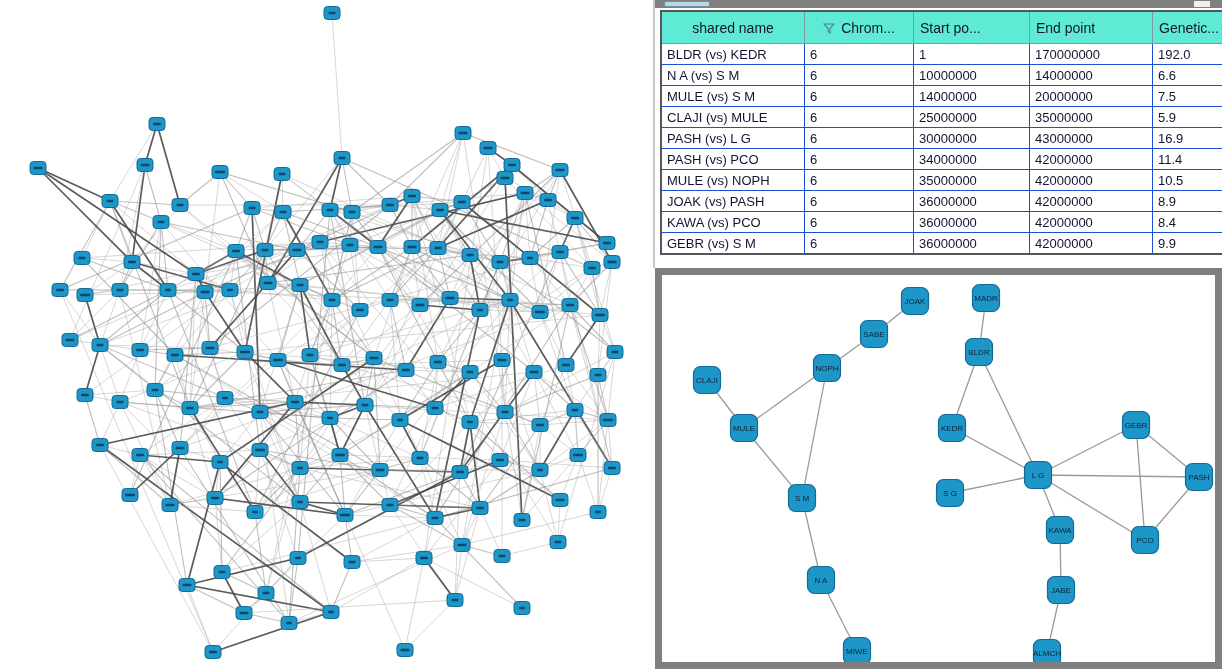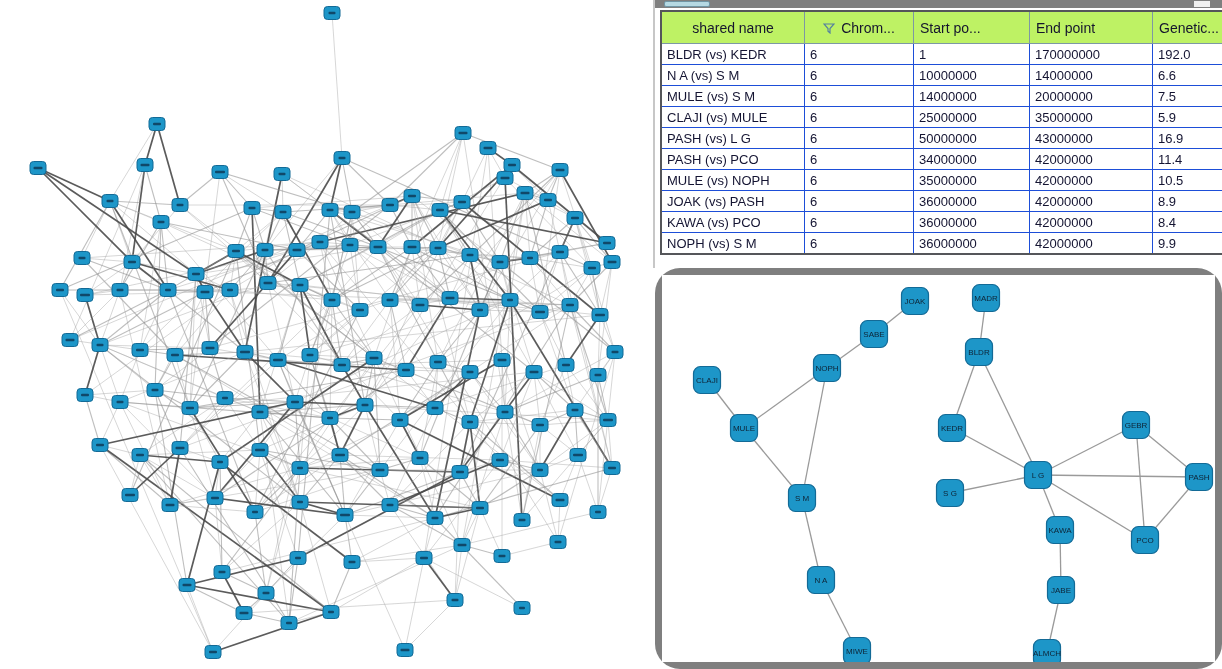--- a/index.html
+++ b/index.html
@@ -16,34 +16,34 @@
   .top-strip{position:absolute;left:0;top:0;width:567px;height:8px;background:#7f7f7f;}
   .strip-tab{position:absolute;left:9px;top:1px;width:46px;height:6px;background:#b5d9e3;border:1px solid #6f95a5;border-radius:2px;box-sizing:border-box;}
   .strip-box{position:absolute;right:12px;top:1px;width:16px;height:6px;background:#f0f0f0;}
   table.grid{
     position:absolute;left:5px;top:10px;width:549px;
     border-collapse:collapse;table-layout:fixed;
     border:2px solid #55565a;
     font-size:13px;color:#141432;
   }
   table.grid th{
-    background:#bef264;height:31px;font-weight:normal;font-size:14px;
+    background:#5eead4;height:31px;font-weight:normal;font-size:14px;
     border:1px solid #7d98a4;border-top:1px solid #9fb9c3;
     padding:0 6px;white-space:nowrap;overflow:hidden;color:#15152e;
   }
   table.grid td{
     height:20px;border:1px solid #1d4ed8;background:#ffffff;
     padding:0 5px;white-space:nowrap;overflow:hidden;
   }
   .al{text-align:left}.ar{text-align:left}.ac{text-align:center}
   .funnel{display:inline-block;vertical-align:-1px;margin-right:6px;}
   
   .graph-panel{
     position:absolute;left:655px;top:268px;width:567px;height:401px;
-    background:#7f7f7f;box-sizing:border-box;padding:7px;border-radius:25px;
+    background:#7f7f7f;box-sizing:border-box;padding:7px;
   }
   .graph-canvas{width:553px;height:387px;background:#ffffff;}
   .net-label{font-size:8px;fill:#0e2335;}
 </style>
 </head>
 <body>
 
 <div class="root">
 
   <div class="left-panel">
@@ -1291,21 +1291,21 @@
           <tr>
             <td class="al">CLAJI (vs) MULE</td>
             <td class="ar">6</td>
             <td class="ar">25000000</td>
             <td class="ar">35000000</td>
             <td class="ar">5.9</td>
           </tr>
           <tr>
             <td class="al">PASH (vs) L G</td>
             <td class="ar">6</td>
-            <td class="ar">50000000</td>
+            <td class="ar">30000000</td>
             <td class="ar">43000000</td>
             <td class="ar">16.9</td>
           </tr>
           <tr>
             <td class="al">PASH (vs) PCO</td>
             <td class="ar">6</td>
             <td class="ar">34000000</td>
             <td class="ar">42000000</td>
             <td class="ar">11.4</td>
           </tr>
@@ -1324,21 +1324,21 @@
             <td class="ar">8.9</td>
           </tr>
           <tr>
             <td class="al">KAWA (vs) PCO</td>
             <td class="ar">6</td>
             <td class="ar">36000000</td>
             <td class="ar">42000000</td>
             <td class="ar">8.4</td>
           </tr>
           <tr>
-            <td class="al">NOPH (vs) S M</td>
+            <td class="al">GEBR (vs) S M</td>
             <td class="ar">6</td>
             <td class="ar">36000000</td>
             <td class="ar">42000000</td>
             <td class="ar">9.9</td>
           </tr>
         </tbody>
     </table>
   </div>
 
   <div class="graph-panel">

